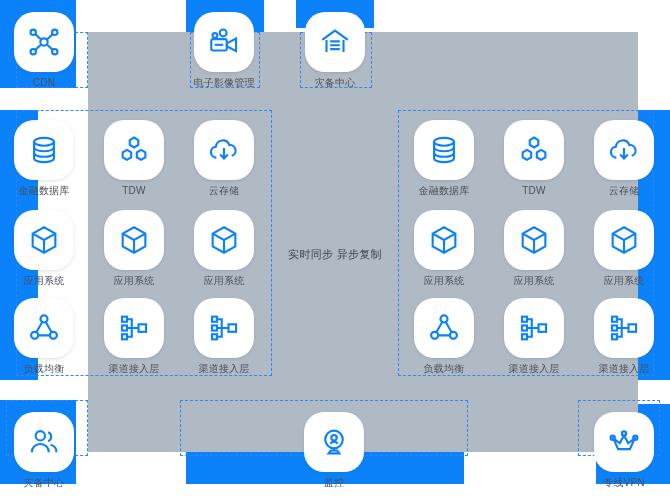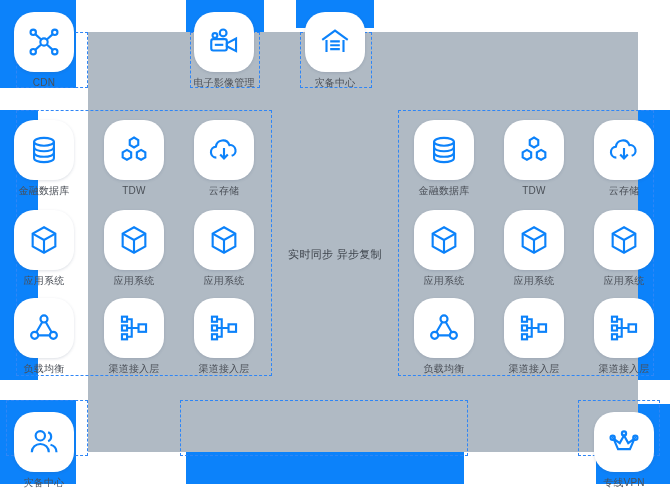--- a/index.html
+++ b/index.html
@@ -381,20 +381,33 @@
           <circle cx="9.4" cy="7.6" r="3.3"></circle>
           <path d="M3.4 19.2c0-3.4 2.7-5.8 6-5.8s6 2.4 6 5.8"></path>
           <path d="M14.9 5.2a3.3 3.3 0 0 1 0 6.2M16.6 13.9c2.5.6 4.2 2.7 4.2 5.3"></path>
         </svg>
       </span>
     </div>
     <div class="node-label">灾备中心</div>
   </div>
 
 
+  <div class="node" style="left:304px;top:412px;">
+    <div class="tile">
+      <span>
+        <svg width="34" height="34" viewBox="0 0 24 24" fill="none" stroke="#0c82fa" stroke-width="1.5">
+          <circle cx="12" cy="10.2" r="6.2"></circle>
+            <circle cx="12" cy="9" r="1.9"></circle>
+          <path d="M9.4 13.2a3.1 3.1 0 0 1 5.2 0"></path>
+          <path d="M12 16.4v1.6M8.2 20h7.6l-1.5-2h-4.6z"></path>
+        </svg>
+      </span>
+    </div>
+    <div class="node-label">监控</div>
+  </div>
 
 
   <div class="node" style="left:594px;top:412px;">
     <div class="tile">
       <span>
         <svg width="34" height="34" viewBox="0 0 24 24" fill="none" stroke="#0c82fa" stroke-width="1.5">
           <path d="M4.6 9.6 7.8 17h8.4l3.2-7.4-4.4 3.2L12 7.4 9 12.8z"></path>
           <circle cx="12" cy="6" r="1.5"></circle>
             <circle cx="4" cy="9" r="1.5"></circle>
             <circle cx="20" cy="9" r="1.5"></circle>

